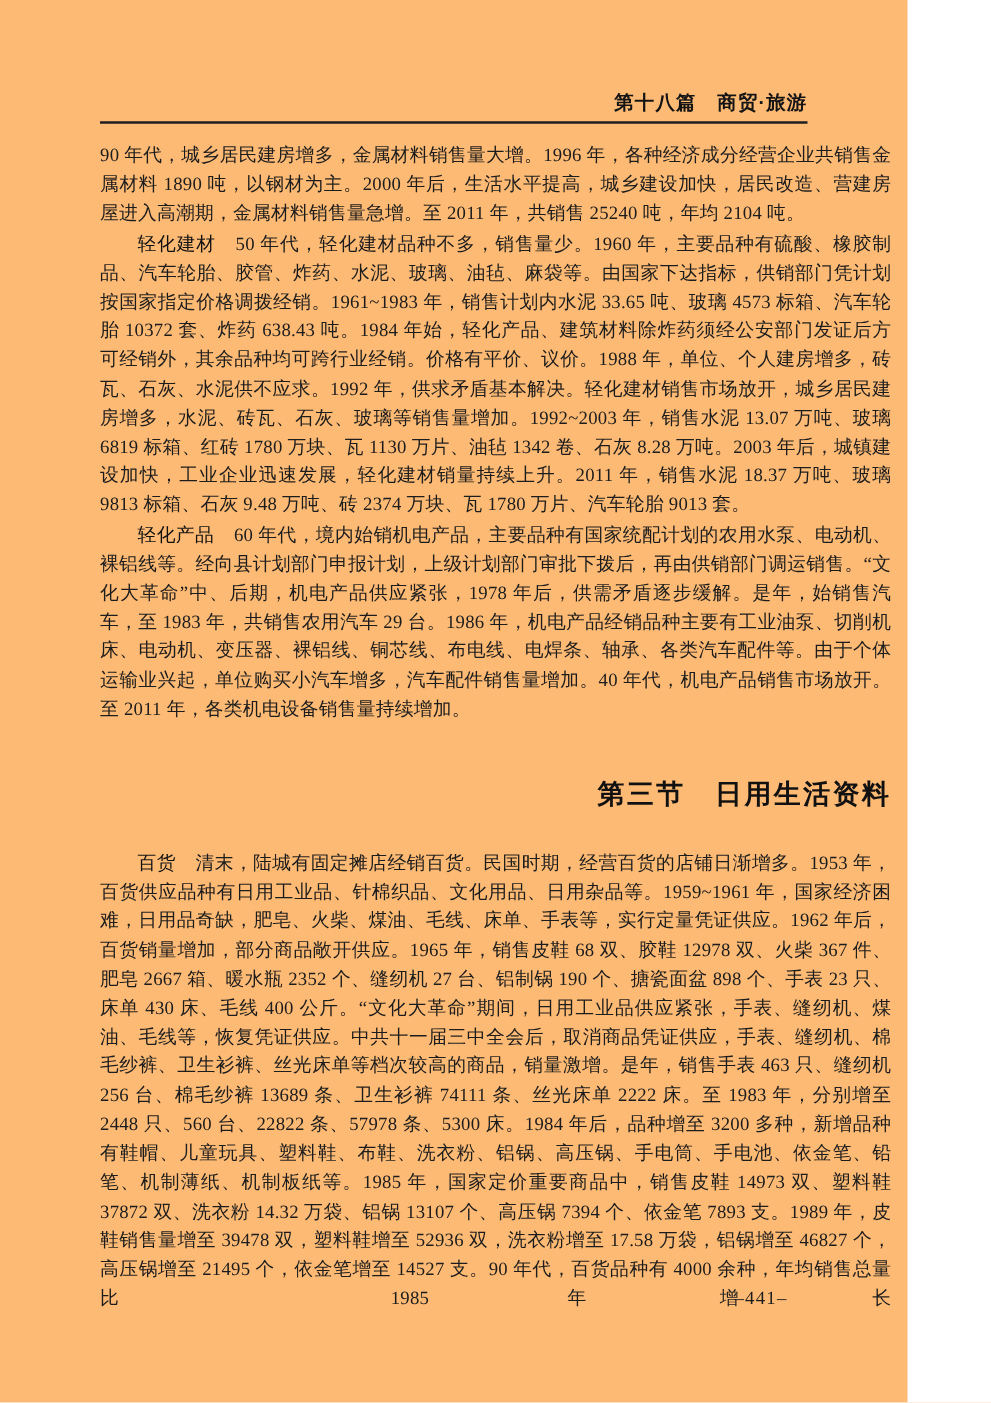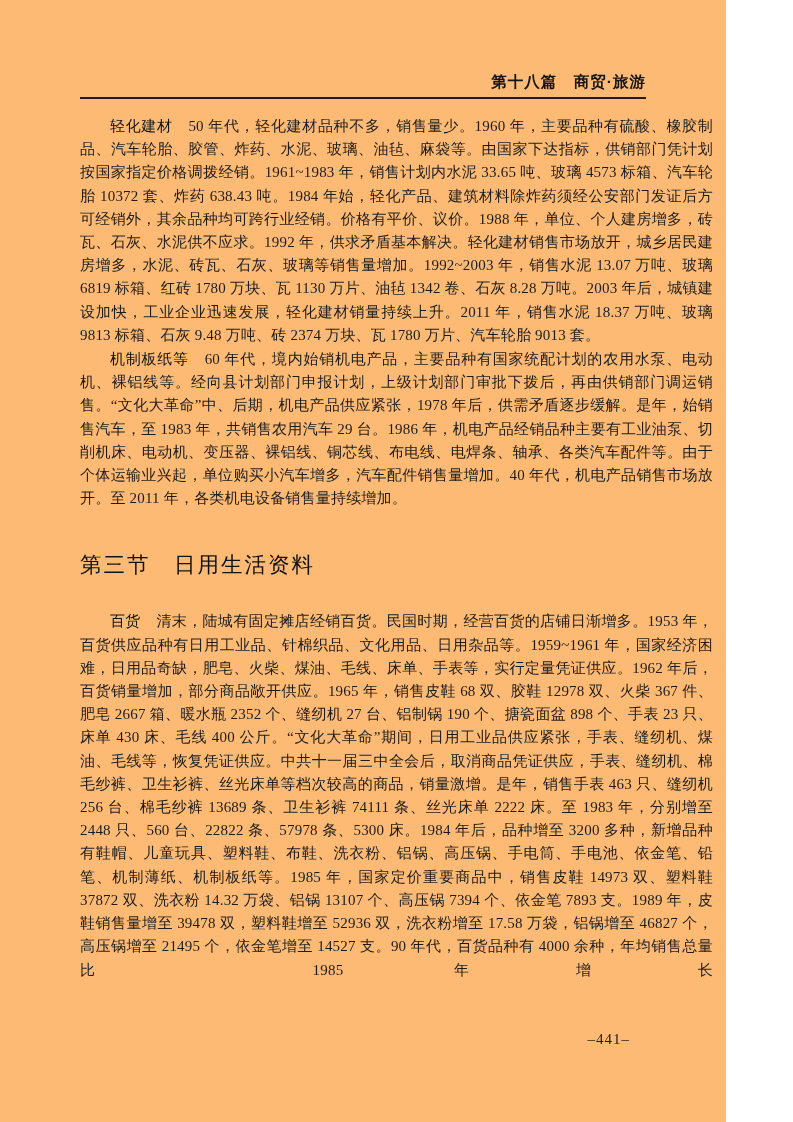--- a/index.html
+++ b/index.html
@@ -54,24 +54,24 @@
   .para.runover { text-align-last: justify; }
   .lead {
     font-family: "Liberation Sans", "DejaVu Sans", sans-serif;
     font-weight: 400;
     font-style: normal;
     margin-right: 1.05em;
     color: #111;
   }
   .section-heading {
     font-family: "Liberation Sans", "DejaVu Sans", sans-serif;
-    font-weight: 400;
+    font-weight: 700;
     font-size: 21.5px;
     letter-spacing: 2px;
-    text-align: left;
+    text-align: right;
     color: #111;
     margin-top: 40px;
     margin-bottom: 30px;
   }
   .page-footer {
     position: absolute;
     top: 1030px;
     left: 80px;
     right: 96px;
     text-align: right;
@@ -88,24 +88,25 @@
 <div class="page">
 
   <div class="running-head">
     <span class="chapter-title">第十八篇　商贸·旅游</span>
   </div>
 
   <div class="header-rule"></div>
 
   <div class="body-text">
 
+    <p class="para no-indent"><span>90 年代，城乡居民建房增多，金属材料销售量大增。1996 年，各种经济成分经营企业共销售金属材料 1890 吨，以钢材为主。2000 年后，生活水平提高，城乡建设加快，居民改造、营建房屋进入高潮期，金属材料销售量急增。至 2011 年，共销售 25240 吨，年均 2104 吨。</span></p>
 
     <p class="para"><strong class="lead">轻化建材</strong><span>50 年代，轻化建材品种不多，销售量少。1960 年，主要品种有硫酸、橡胶制品、汽车轮胎、胶管、炸药、水泥、玻璃、油毡、麻袋等。由国家下达指标，供销部门凭计划按国家指定价格调拨经销。1961~1983 年，销售计划内水泥 33.65 吨、玻璃 4573 标箱、汽车轮胎 10372 套、炸药 638.43 吨。1984 年始，轻化产品、建筑材料除炸药须经公安部门发证后方可经销外，其余品种均可跨行业经销。价格有平价、议价。1988 年，单位、个人建房增多，砖瓦、石灰、水泥供不应求。1992 年，供求矛盾基本解决。轻化建材销售市场放开，城乡居民建房增多，水泥、砖瓦、石灰、玻璃等销售量增加。1992~2003 年，销售水泥 13.07 万吨、玻璃 6819 标箱、红砖 1780 万块、瓦 1130 万片、油毡 1342 卷、石灰 8.28 万吨。2003 年后，城镇建设加快，工业企业迅速发展，轻化建材销量持续上升。2011 年，销售水泥 18.37 万吨、玻璃 9813 标箱、石灰 9.48 万吨、砖 2374 万块、瓦 1780 万片、汽车轮胎 9013 套。</span></p>
 
-    <p class="para"><strong class="lead">机制板纸等</strong><span>60 年代，境内始销机电产品，主要品种有国家统配计划的农用水泵、电动机、裸铝线等。经向县计划部门申报计划，上级计划部门审批下拨后，再由供销部门调运销售。“文化大革命”中、后期，机电产品供应紧张，1978 年后，供需矛盾逐步缓解。是年，始销售汽车，至 1983 年，共销售农用汽车 29 台。1986 年，机电产品经销品种主要有工业油泵、切削机床、电动机、变压器、裸铝线、铜芯线、布电线、电焊条、轴承、各类汽车配件等。由于个体运输业兴起，单位购买小汽车增多，汽车配件销售量增加。40 年代，机电产品销售市场放开。至 2011 年，各类机电设备销售量持续增加。</span></p>
+    <p class="para"><strong class="lead">轻化产品</strong><span>60 年代，境内始销机电产品，主要品种有国家统配计划的农用水泵、电动机、裸铝线等。经向县计划部门申报计划，上级计划部门审批下拨后，再由供销部门调运销售。“文化大革命”中、后期，机电产品供应紧张，1978 年后，供需矛盾逐步缓解。是年，始销售汽车，至 1983 年，共销售农用汽车 29 台。1986 年，机电产品经销品种主要有工业油泵、切削机床、电动机、变压器、裸铝线、铜芯线、布电线、电焊条、轴承、各类汽车配件等。由于个体运输业兴起，单位购买小汽车增多，汽车配件销售量增加。40 年代，机电产品销售市场放开。至 2011 年，各类机电设备销售量持续增加。</span></p>
 
     <h2 class="section-heading">第三节　日用生活资料</h2>
 
     <p class="para runover"><strong class="lead">百货</strong><span>清末，陆城有固定摊店经销百货。民国时期，经营百货的店铺日渐增多。1953 年，百货供应品种有日用工业品、针棉织品、文化用品、日用杂品等。1959~1961 年，国家经济困难，日用品奇缺，肥皂、火柴、煤油、毛线、床单、手表等，实行定量凭证供应。1962 年后，百货销量增加，部分商品敞开供应。1965 年，销售皮鞋 68 双、胶鞋 12978 双、火柴 367 件、肥皂 2667 箱、暖水瓶 2352 个、缝纫机 27 台、铝制锅 190 个、搪瓷面盆 898 个、手表 23 只、床单 430 床、毛线 400 公斤。“文化大革命”期间，日用工业品供应紧张，手表、缝纫机、煤油、毛线等，恢复凭证供应。中共十一届三中全会后，取消商品凭证供应，手表、缝纫机、棉毛纱裤、卫生衫裤、丝光床单等档次较高的商品，销量激增。是年，销售手表 463 只、缝纫机 256 台、棉毛纱裤 13689 条、卫生衫裤 74111 条、丝光床单 2222 床。至 1983 年，分别增至 2448 只、560 台、22822 条、57978 条、5300 床。1984 年后，品种增至 3200 多种，新增品种有鞋帽、儿童玩具、塑料鞋、布鞋、洗衣粉、铝锅、高压锅、手电筒、手电池、依金笔、铅笔、机制薄纸、机制板纸等。1985 年，国家定价重要商品中，销售皮鞋 14973 双、塑料鞋 37872 双、洗衣粉 14.32 万袋、铝锅 13107 个、高压锅 7394 个、依金笔 7893 支。1989 年，皮鞋销售量增至 39478 双，塑料鞋增至 52936 双，洗衣粉增至 17.58 万袋，铝锅增至 46827 个，高压锅增至 21495 个，依金笔增至 14527 支。90 年代，百货品种有 4000 余种，年均销售总量比 1985 年增长</span></p>
 
   </div>
 
   <div class="page-footer">
     <span class="page-number">–441–</span>
   </div>

